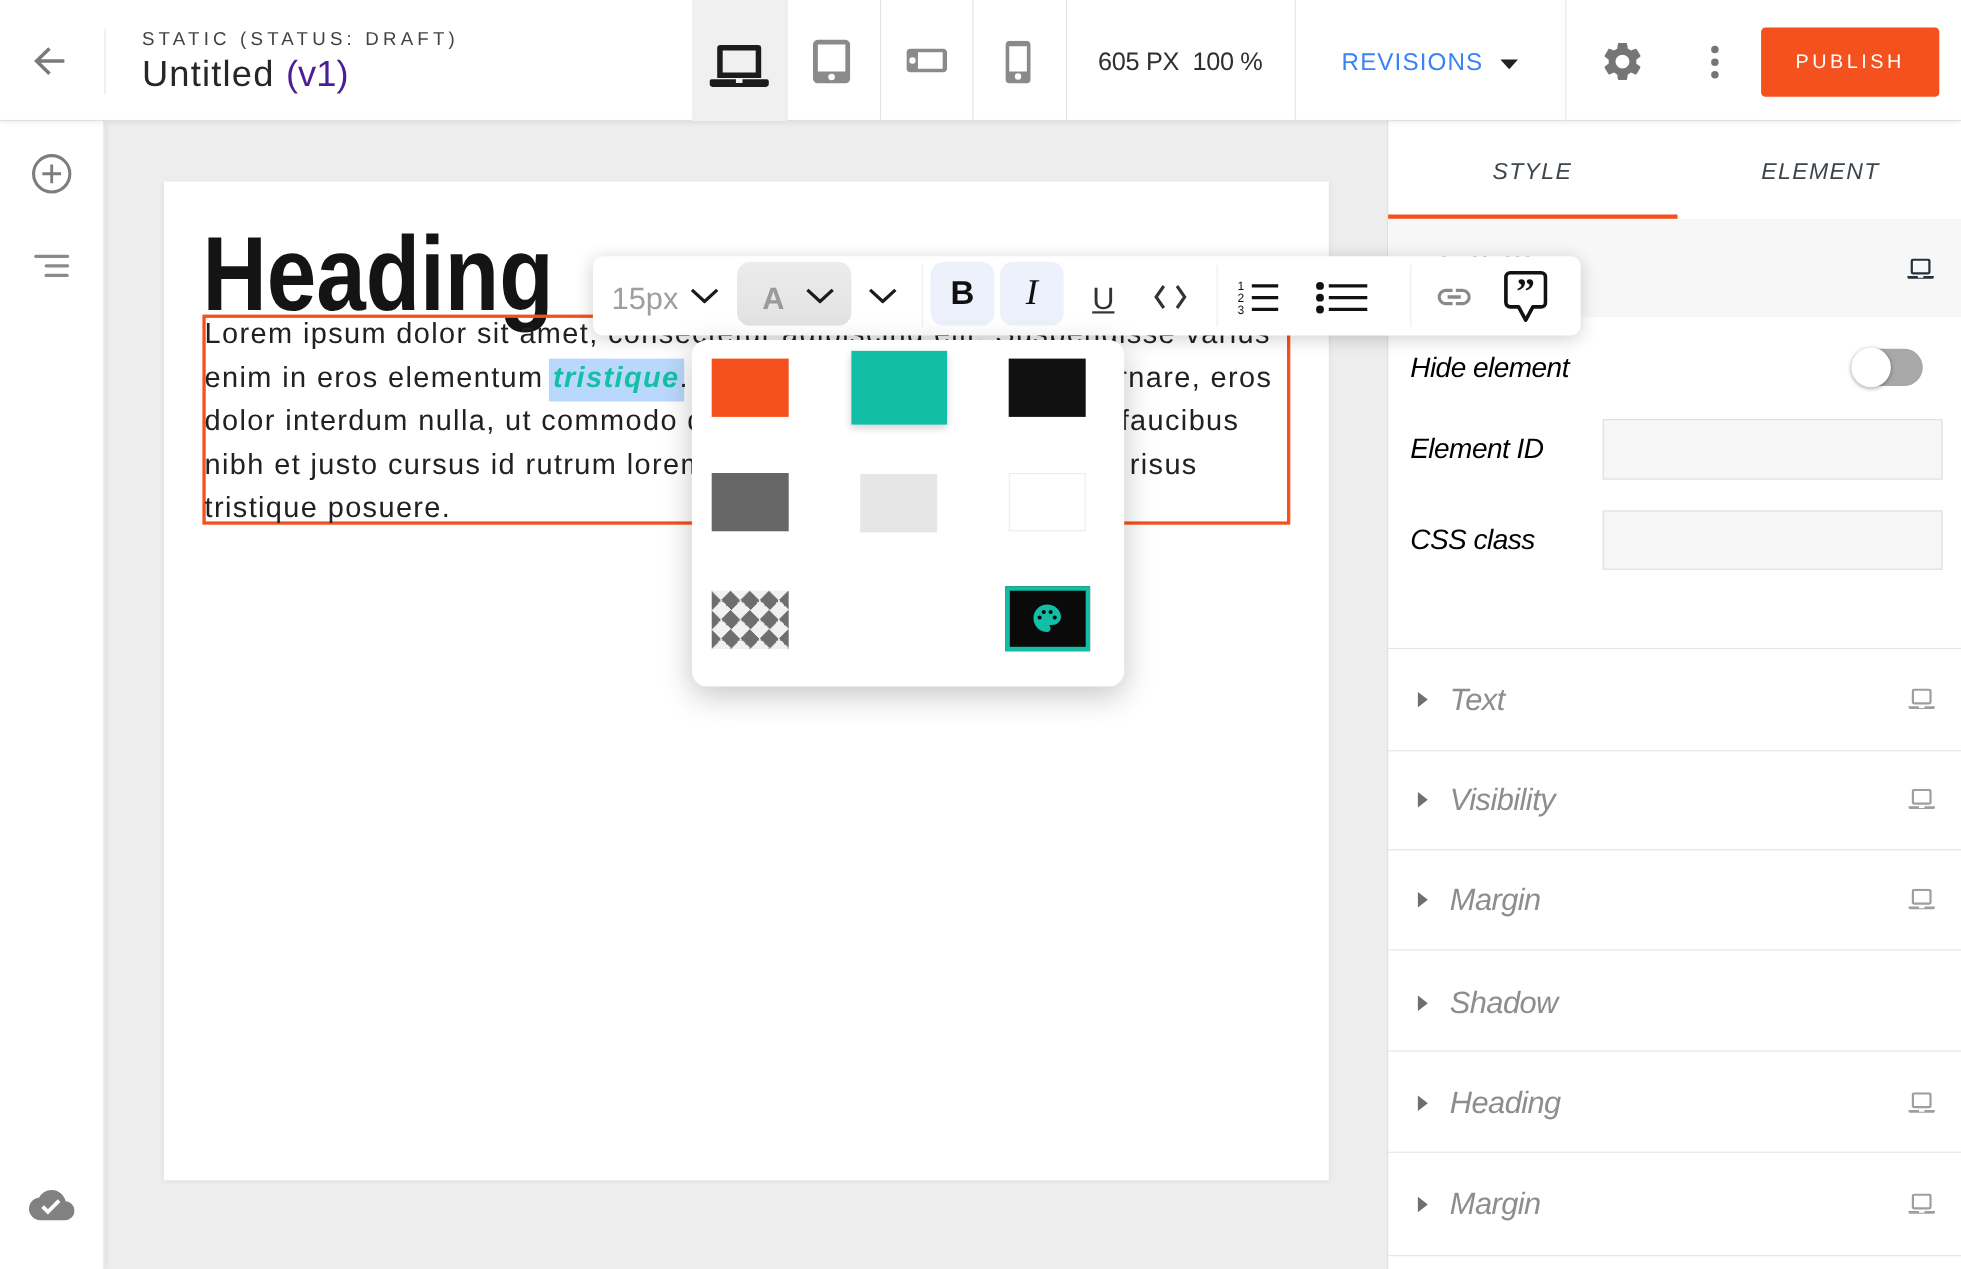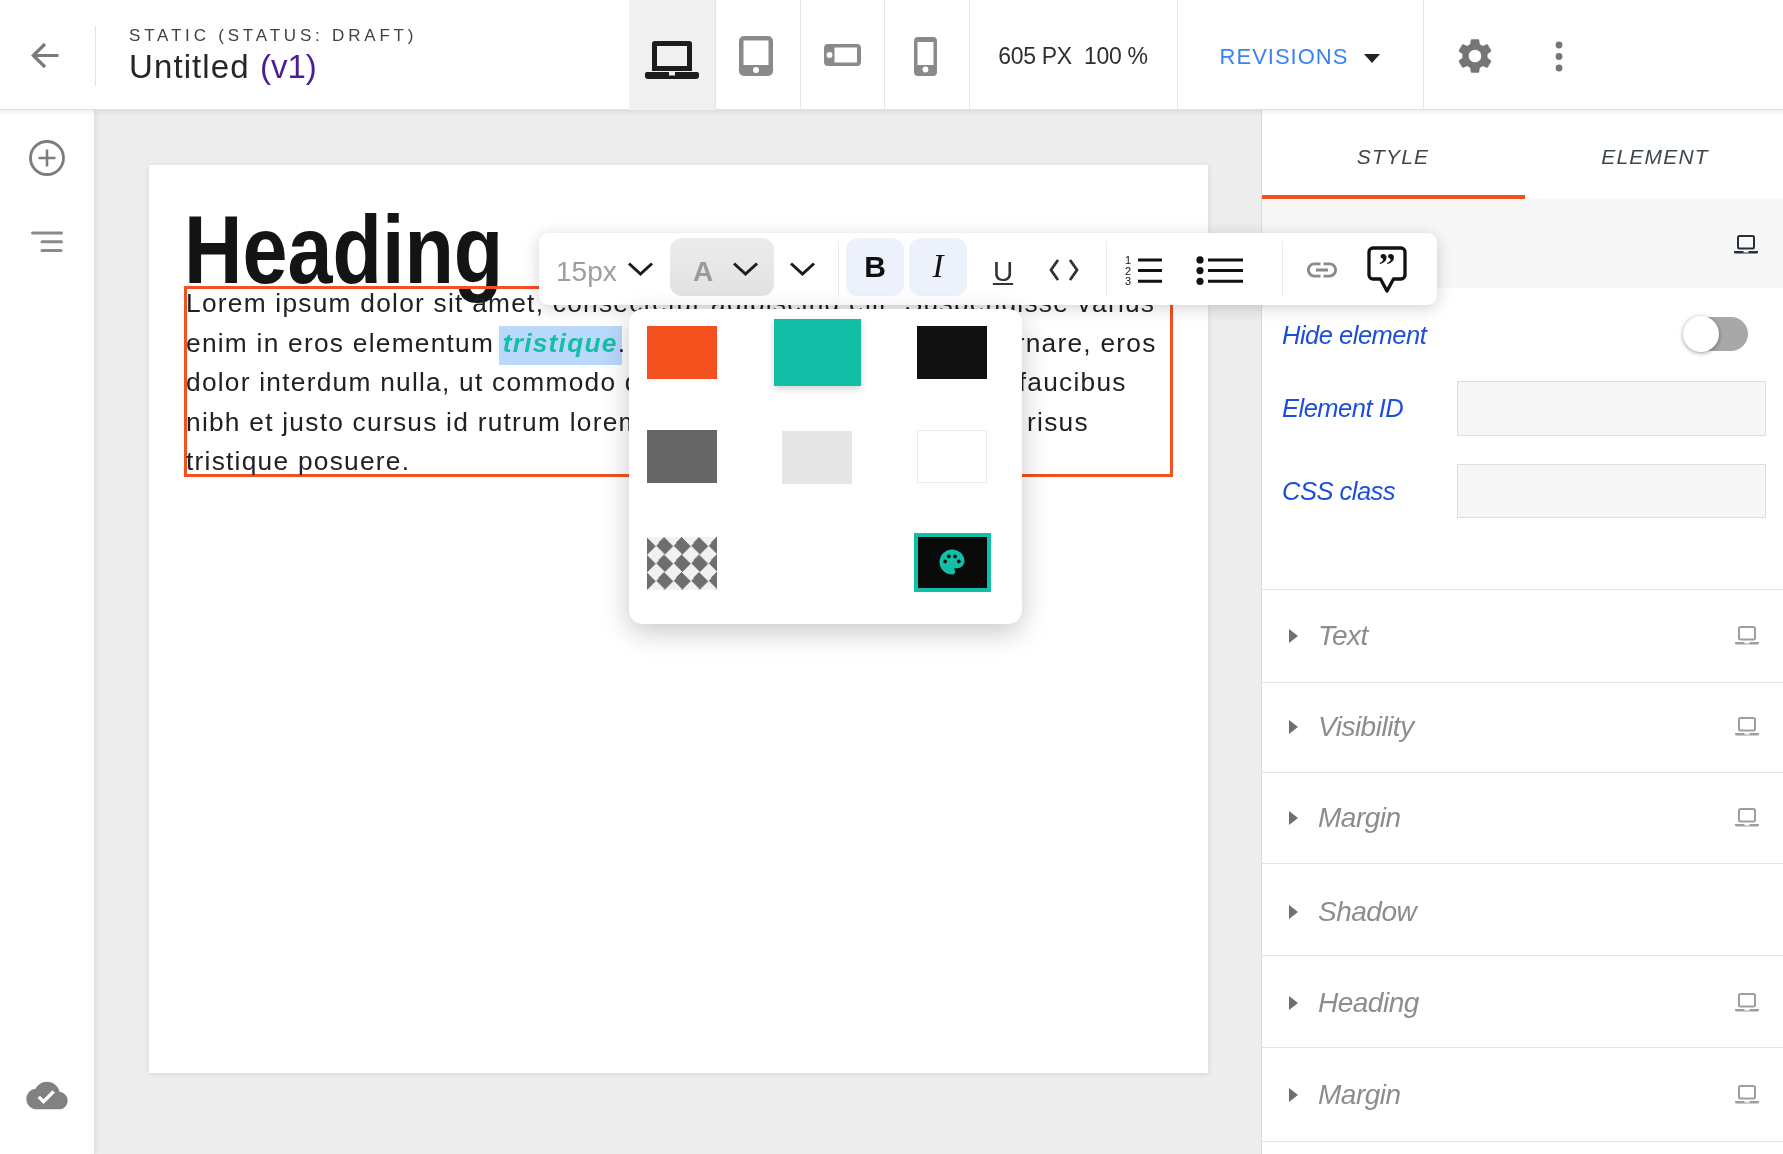--- a/index.html
+++ b/index.html
@@ -44,21 +44,21 @@
     padding:2px 4px 7px; margin:-2px -4px -7px; }
 
   
   #panel { position:absolute; left:1261px; top:110px; width:522px; height:1044px; background:#fff;
     border-left:1px solid #ddd;font-style:italic; }
   .tab { position:absolute; top:35px; width:262px; text-align:center; font-size:21px;
     letter-spacing:1.2px; color:#3d464d; }
   #tabline { position:absolute; left:0; top:85px; width:263px; height:4px; background:#f4511e; }
   #band { position:absolute; left:0; top:89px; width:522px; height:89px; background:#f7f7f7; }
   #vislabel { position:absolute; left:20px; top:28px; font-size:35px; letter-spacing:1.3px; color:#333; }
-  .rowlabel { position:absolute; left:20px; font-size:25.5px; letter-spacing:-.5px; color:#1d4ed8; }
+  .rowlabel { position:absolute; left:20px; font-size:25.5px; letter-spacing:-.5px; color:#000000; }
   .input { position:absolute; left:195px; width:309px; background:#f6f6f6; border:1px solid #dedede; }
   .hdiv { position:absolute; left:0; width:522px; height:1px; background:#e4e4e4; }
   .sec { position:absolute; left:56px; font-size:28px; letter-spacing:-.5px; color:#8d8d8d; }
   .sectri { position:absolute; left:27px; width:0; height:0; border-top:7px solid transparent;
     border-bottom:7px solid transparent; border-left:9px solid #6f6f6f; }
   .seclap { position:absolute; left:472px; }
 
   
   #toggle { position:absolute; left:424px; top:207px; width:62px; height:34px; border-radius:17px;
     background:#a8a8a8; }
@@ -123,20 +123,21 @@
 
     <svg class="abs" style="left:1454px;top:35px" width="42" height="42" viewBox="0 0 24 24">
       <path fill="#757575" d="M19.14,12.94c0.04-0.3,0.06-0.61,0.06-0.94c0-0.32-0.02-0.64-0.07-0.94l2.03-1.58c0.18-0.14,0.23-0.41,0.12-0.61 l-1.92-3.32c-0.12-0.22-0.37-0.29-0.59-0.22l-2.39,0.96c-0.5-0.38-1.03-0.7-1.62-0.94L14.4,2.81c-0.04-0.24-0.24-0.41-0.48-0.41 h-3.84c-0.24,0-0.43,0.17-0.47,0.41L9.25,5.35C8.66,5.59,8.12,5.92,7.63,6.29L5.24,5.33c-0.22-0.08-0.47,0-0.59,0.22L2.74,8.87 C2.62,9.08,2.66,9.34,2.86,9.48l2.03,1.58C4.84,11.36,4.8,11.69,4.8,12s0.02,0.64,0.07,0.94l-2.03,1.58 c-0.18,0.14-0.23,0.41-0.12,0.61l1.92,3.32c0.12,0.22,0.37,0.29,0.59,0.22l2.39-0.96c0.5,0.38,1.03,0.7,1.62,0.94l0.36,2.54 c0.05,0.24,0.24,0.41,0.48,0.41h3.84c0.24,0,0.44-0.17,0.47-0.41l0.36-2.54c0.59-0.24,1.13-0.56,1.62-0.94l2.39,0.96 c0.22,0.08,0.47,0,0.59-0.22l1.92-3.32c0.12-0.22,0.07-0.47-0.12-0.61L19.14,12.94z M12,15.6c-1.98,0-3.6-1.62-3.6-3.6 s1.62-3.6,3.6-3.6s3.6,1.62,3.6,3.6S13.98,15.6,12,15.6z"></path>
     </svg>
 
     <svg class="abs" style="left:1555px;top:41px" width="8" height="31" viewBox="0 0 8 31">
       <circle cx="4" cy="4" r="3.4" fill="#757575"></circle>
       <circle cx="4" cy="15.5" r="3.4" fill="#757575"></circle>
       <circle cx="4" cy="27" r="3.4" fill="#757575"></circle>
     </svg>
+    <div id="publish">PUBLISH</div>
   </div>
 
   <div id="sidebar">
     <svg class="abs" style="left:28px;top:29px" width="38" height="38" viewBox="0 0 38 38">
       <circle cx="19" cy="19" r="16.5" fill="none" stroke="#7d7d7d" stroke-width="2.8"></circle>
       <path d="M19 10.5 V27.5 M10.5 19 H27.5" stroke="#7d7d7d" stroke-width="2.6"></path>
     </svg>
     <svg class="abs" style="left:31px;top:121px" width="32" height="22" viewBox="0 0 32 22">
       <path d="M1.5 2 H30.5" stroke="#8a8a8a" stroke-width="3" stroke-linecap="round"></path>
       <path d="M11 10.7 H30.5" stroke="#8a8a8a" stroke-width="3" stroke-linecap="round"></path>

